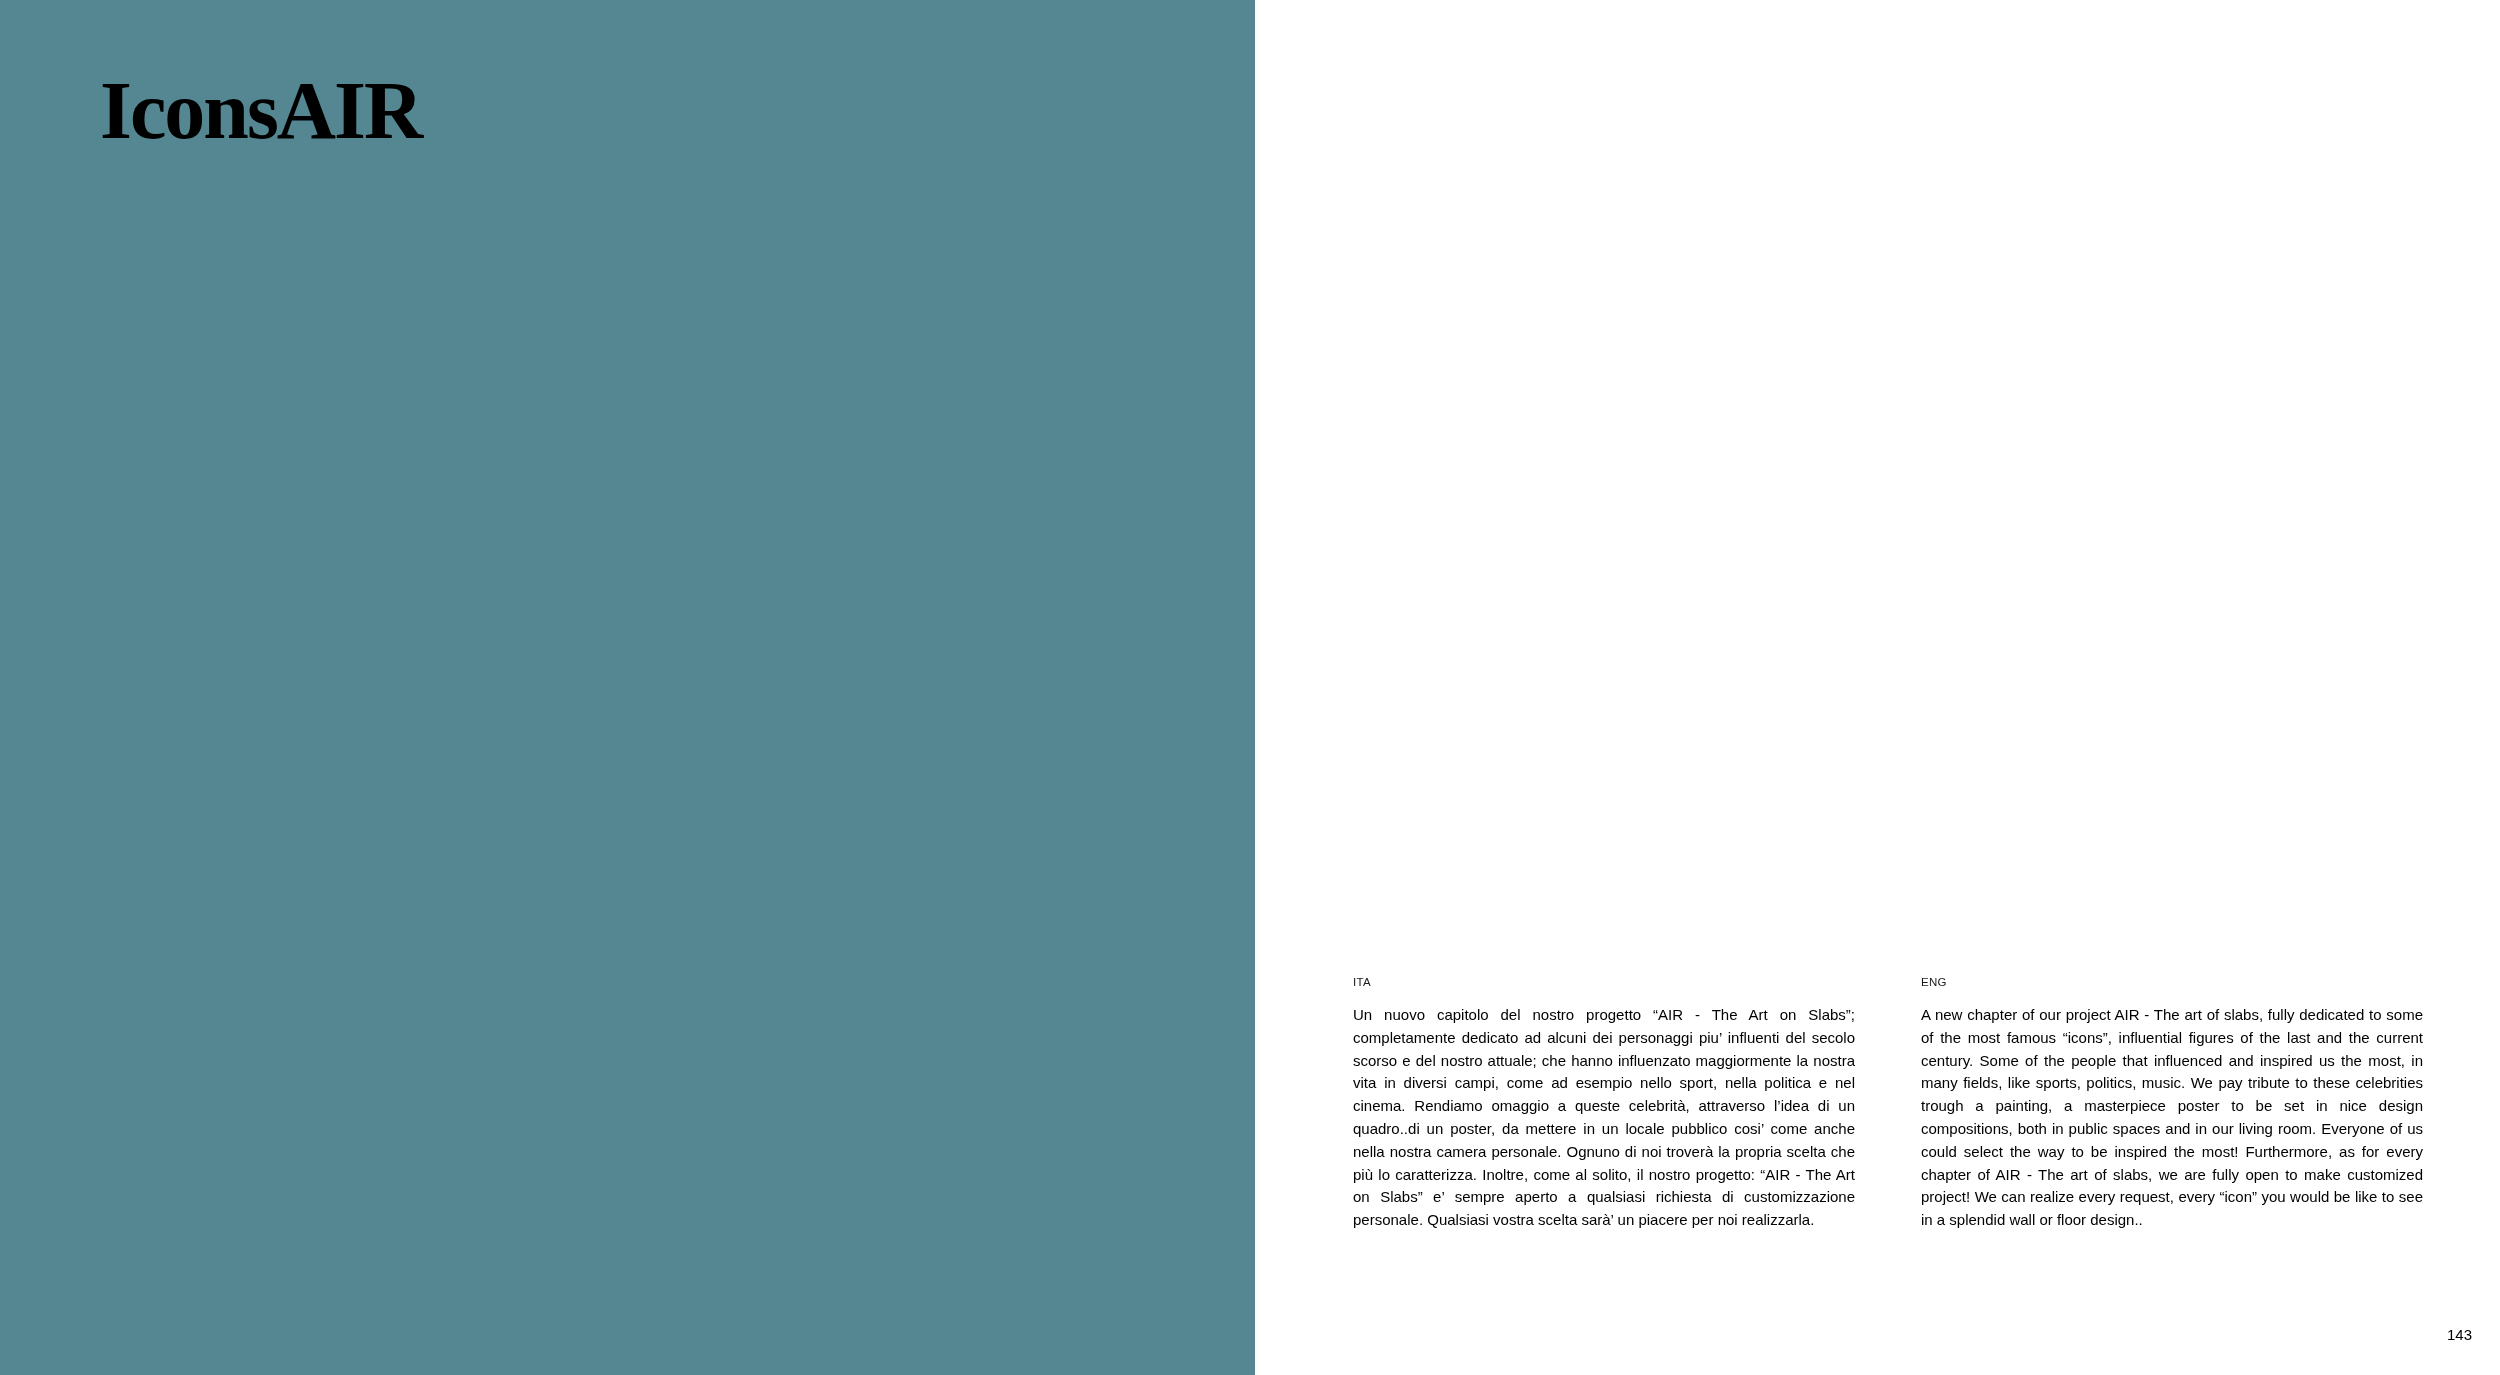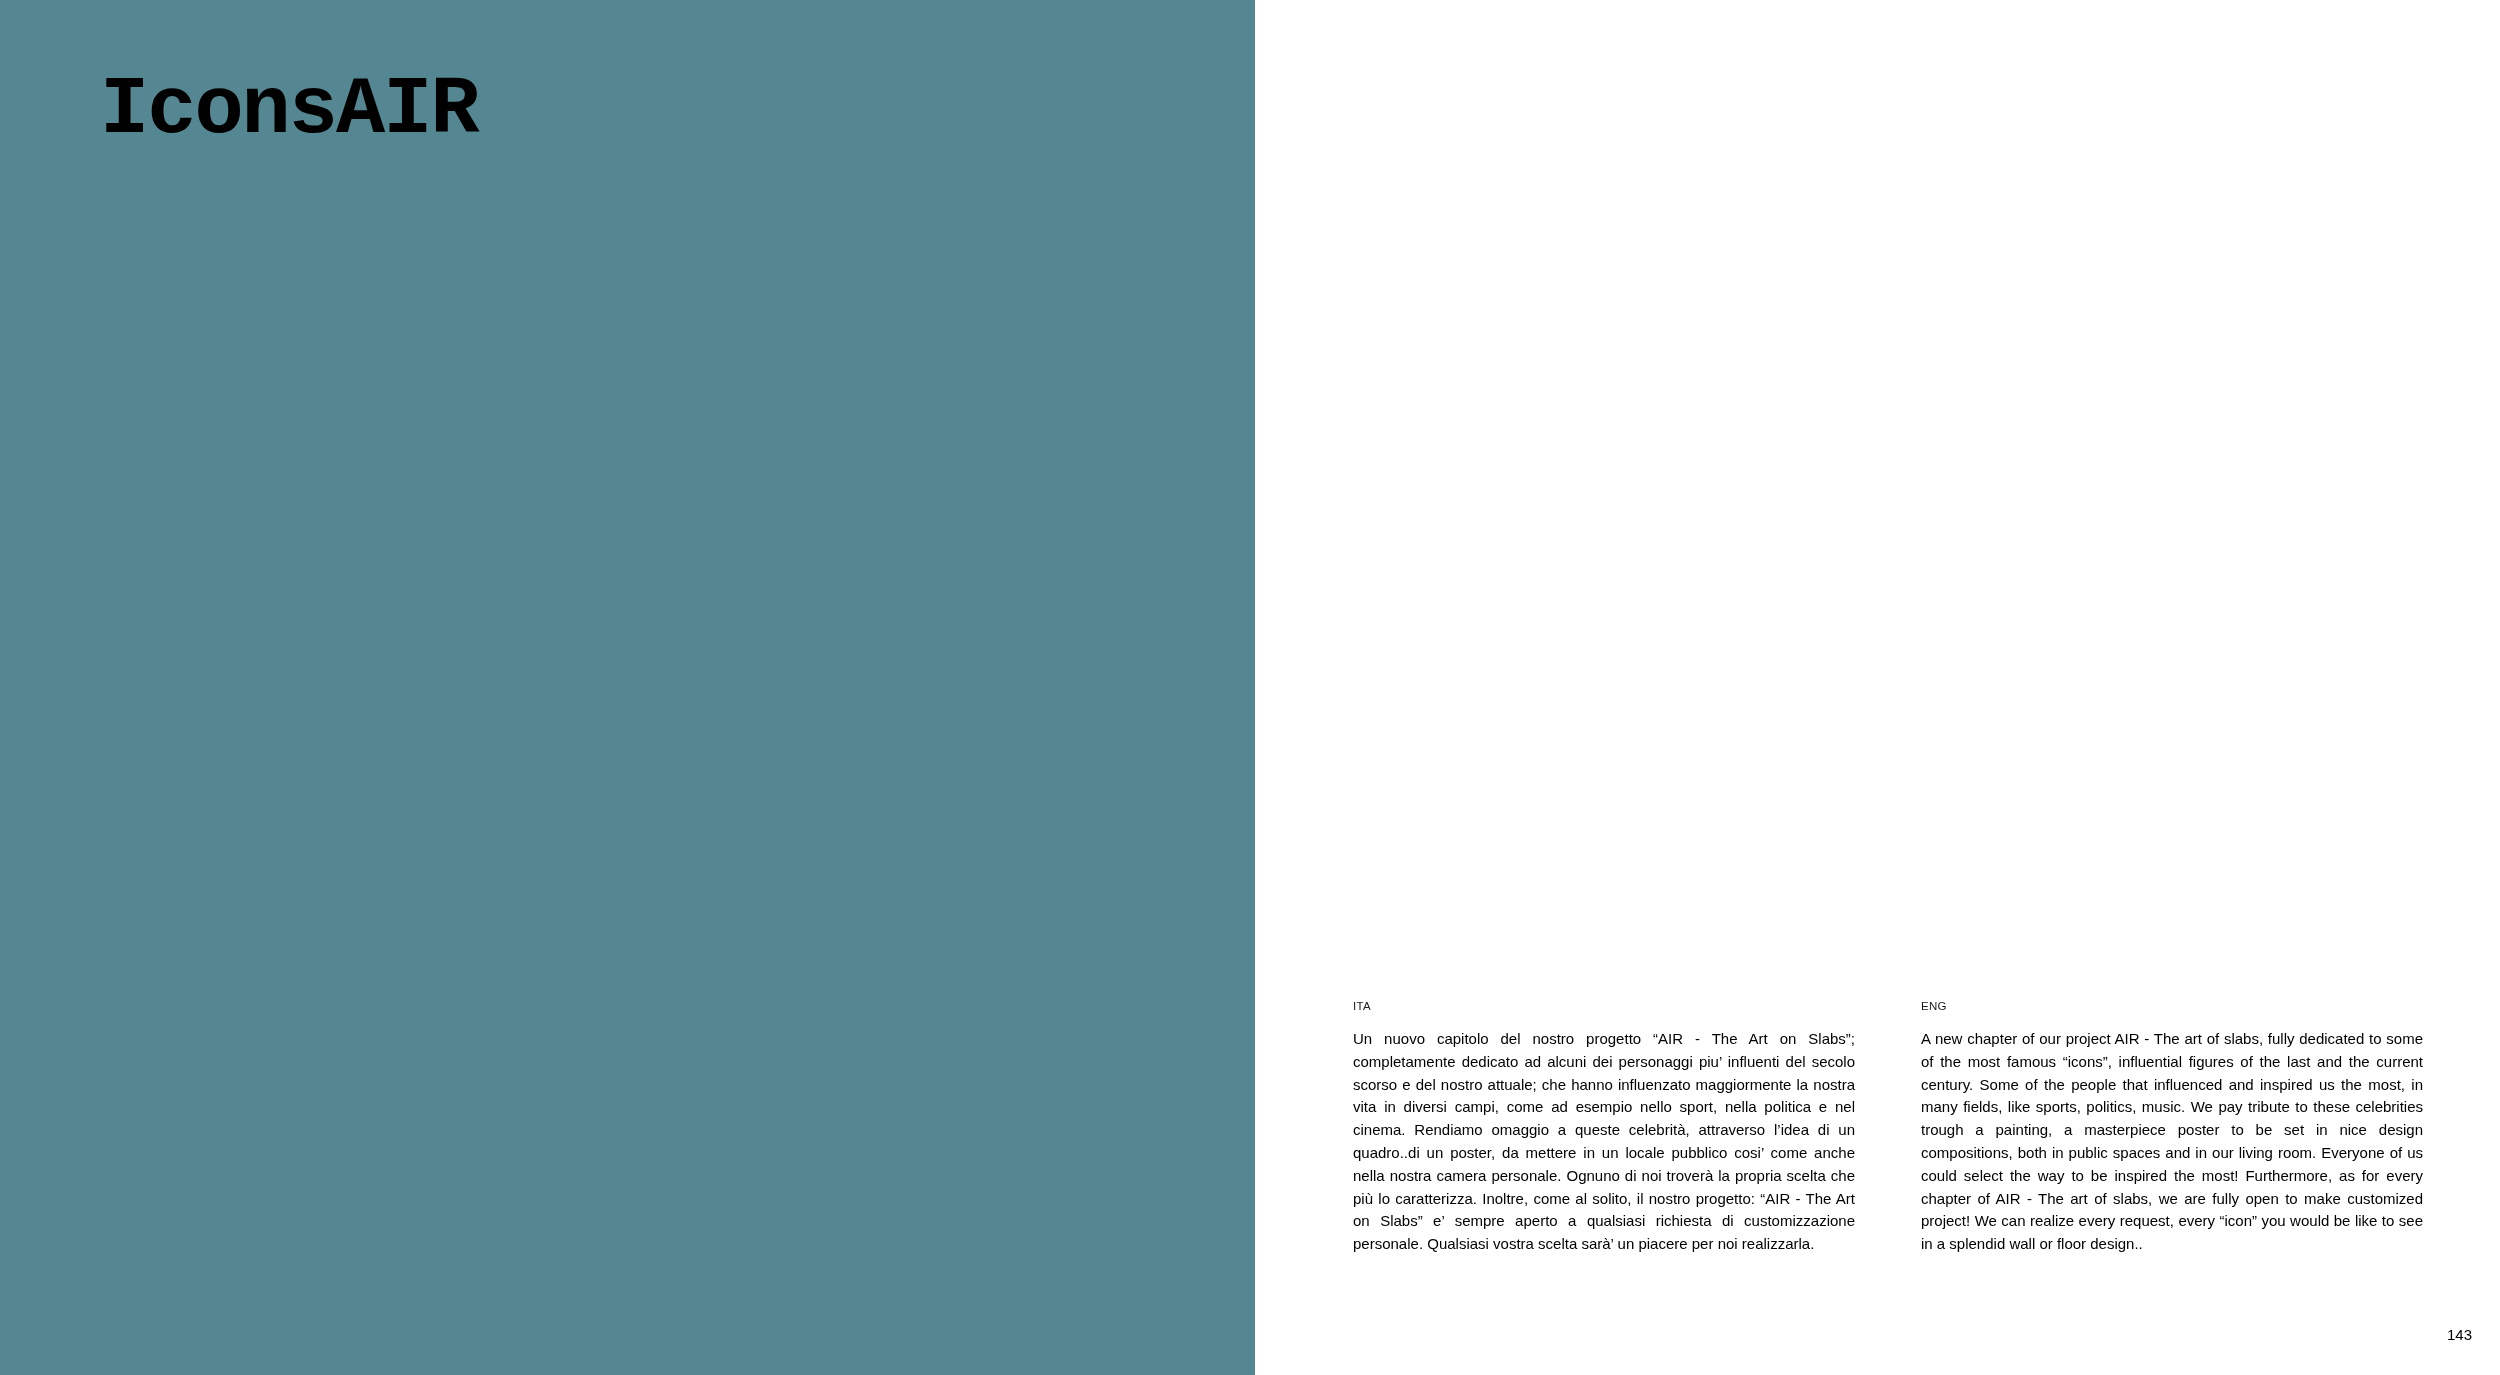--- a/index.html
+++ b/index.html
@@ -35,26 +35,26 @@
   }
   .cover-title {
     position: absolute;
     left: 100px;
     top: 70px;
     font-size: 82px;
     font-weight: bold;
     letter-spacing: -2px;
     color: #000000;
     line-height: 1;
-    font-family: Liberation Mono, monospace;
+    font-family: Liberation Serif, serif;
   }
   .columns {
     position: absolute;
     left: 98px;
-    top: 1000px;
+    top: 976px;
     width: 1070px;
     display: flex;
     gap: 66px;
   }
   .col {
     width: 507px;
   }
   .col-label {
     font-size: 11.5px;
     color: #1a1a1a;

